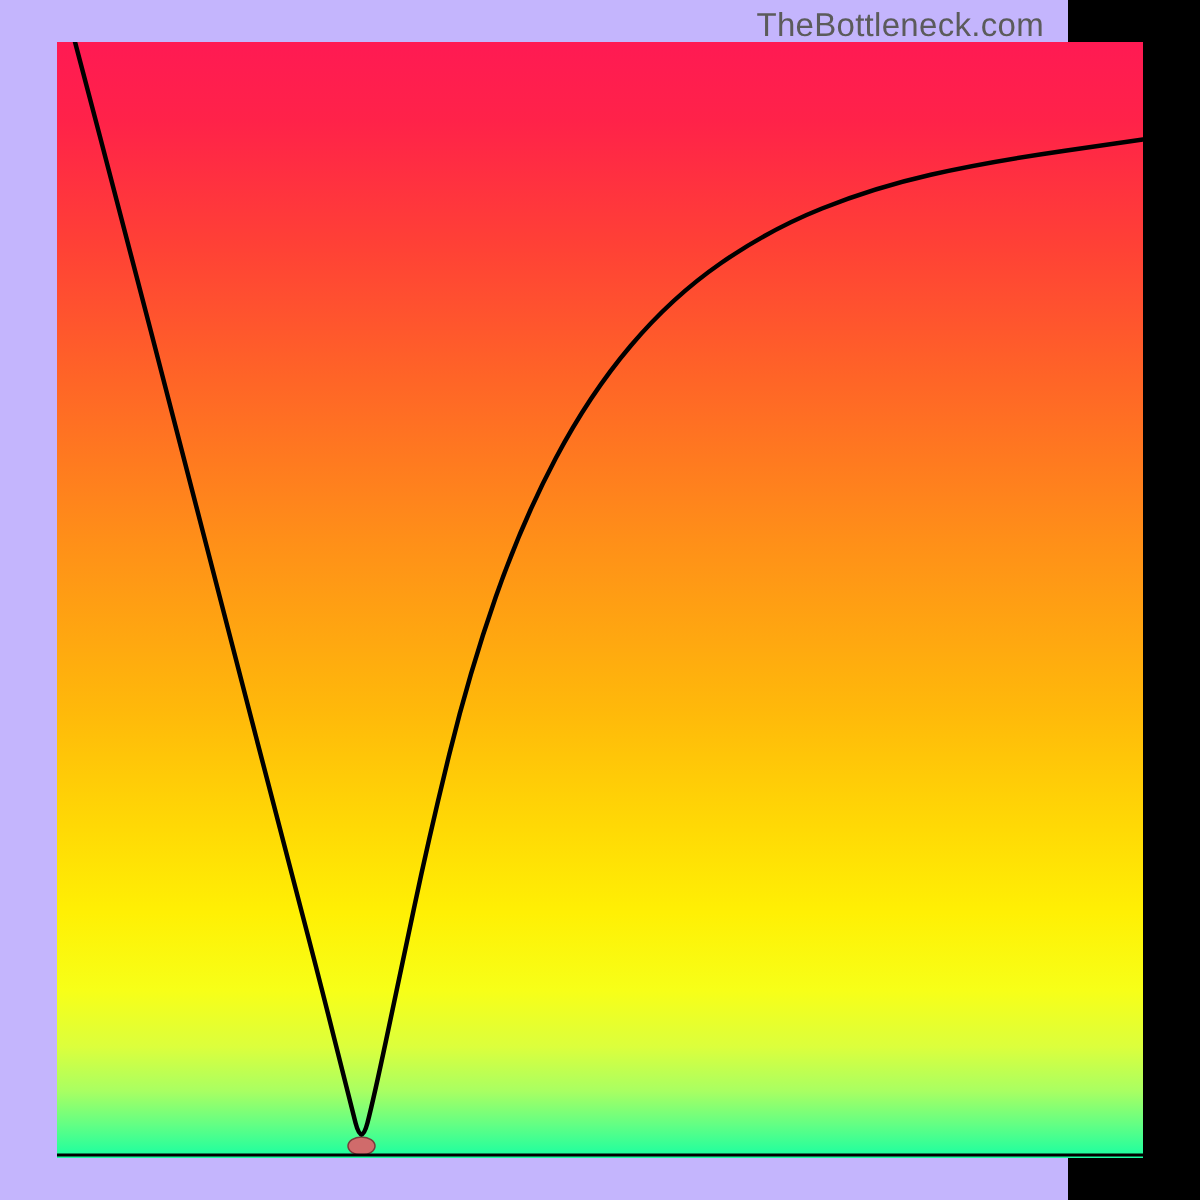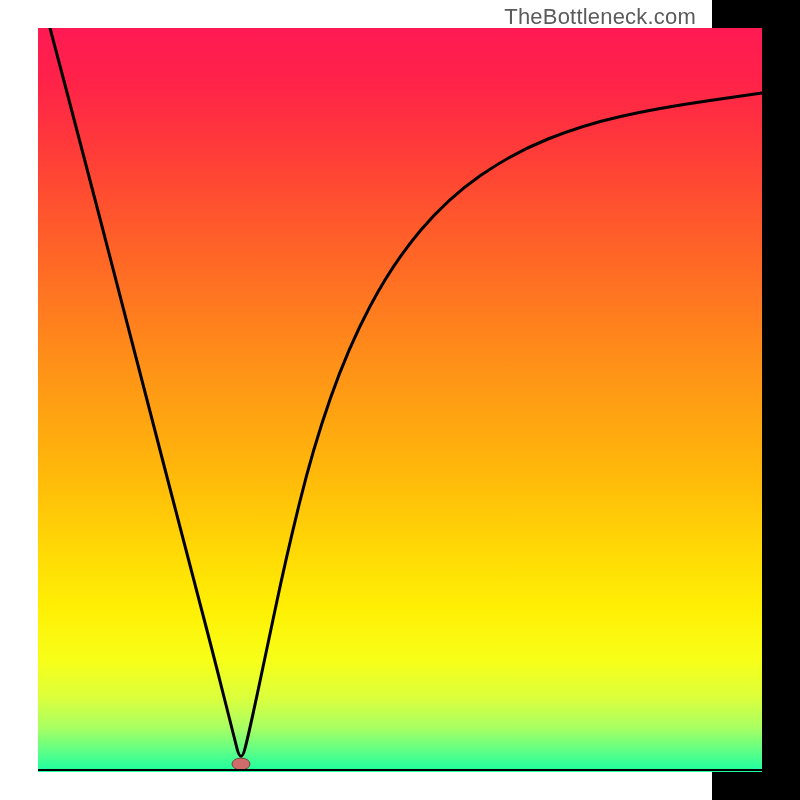--- a/index.html
+++ b/index.html
@@ -10,21 +10,21 @@
     overflow: hidden;
     background: #000;
     font-family: Arial, Helvetica, sans-serif;
   }
   .frame {
     position: absolute;
     top: 0;
     left: 0;
     width: 712px;
     height: 800px;
-    background: #ffffff;
+    background: #c4b5fd;
   }
   .plot-area {
     position: absolute;
     top: 28px;
     left: 38px;
     width: 724px;
     height: 744px;
   }
   .plot-svg {
     position: absolute;

